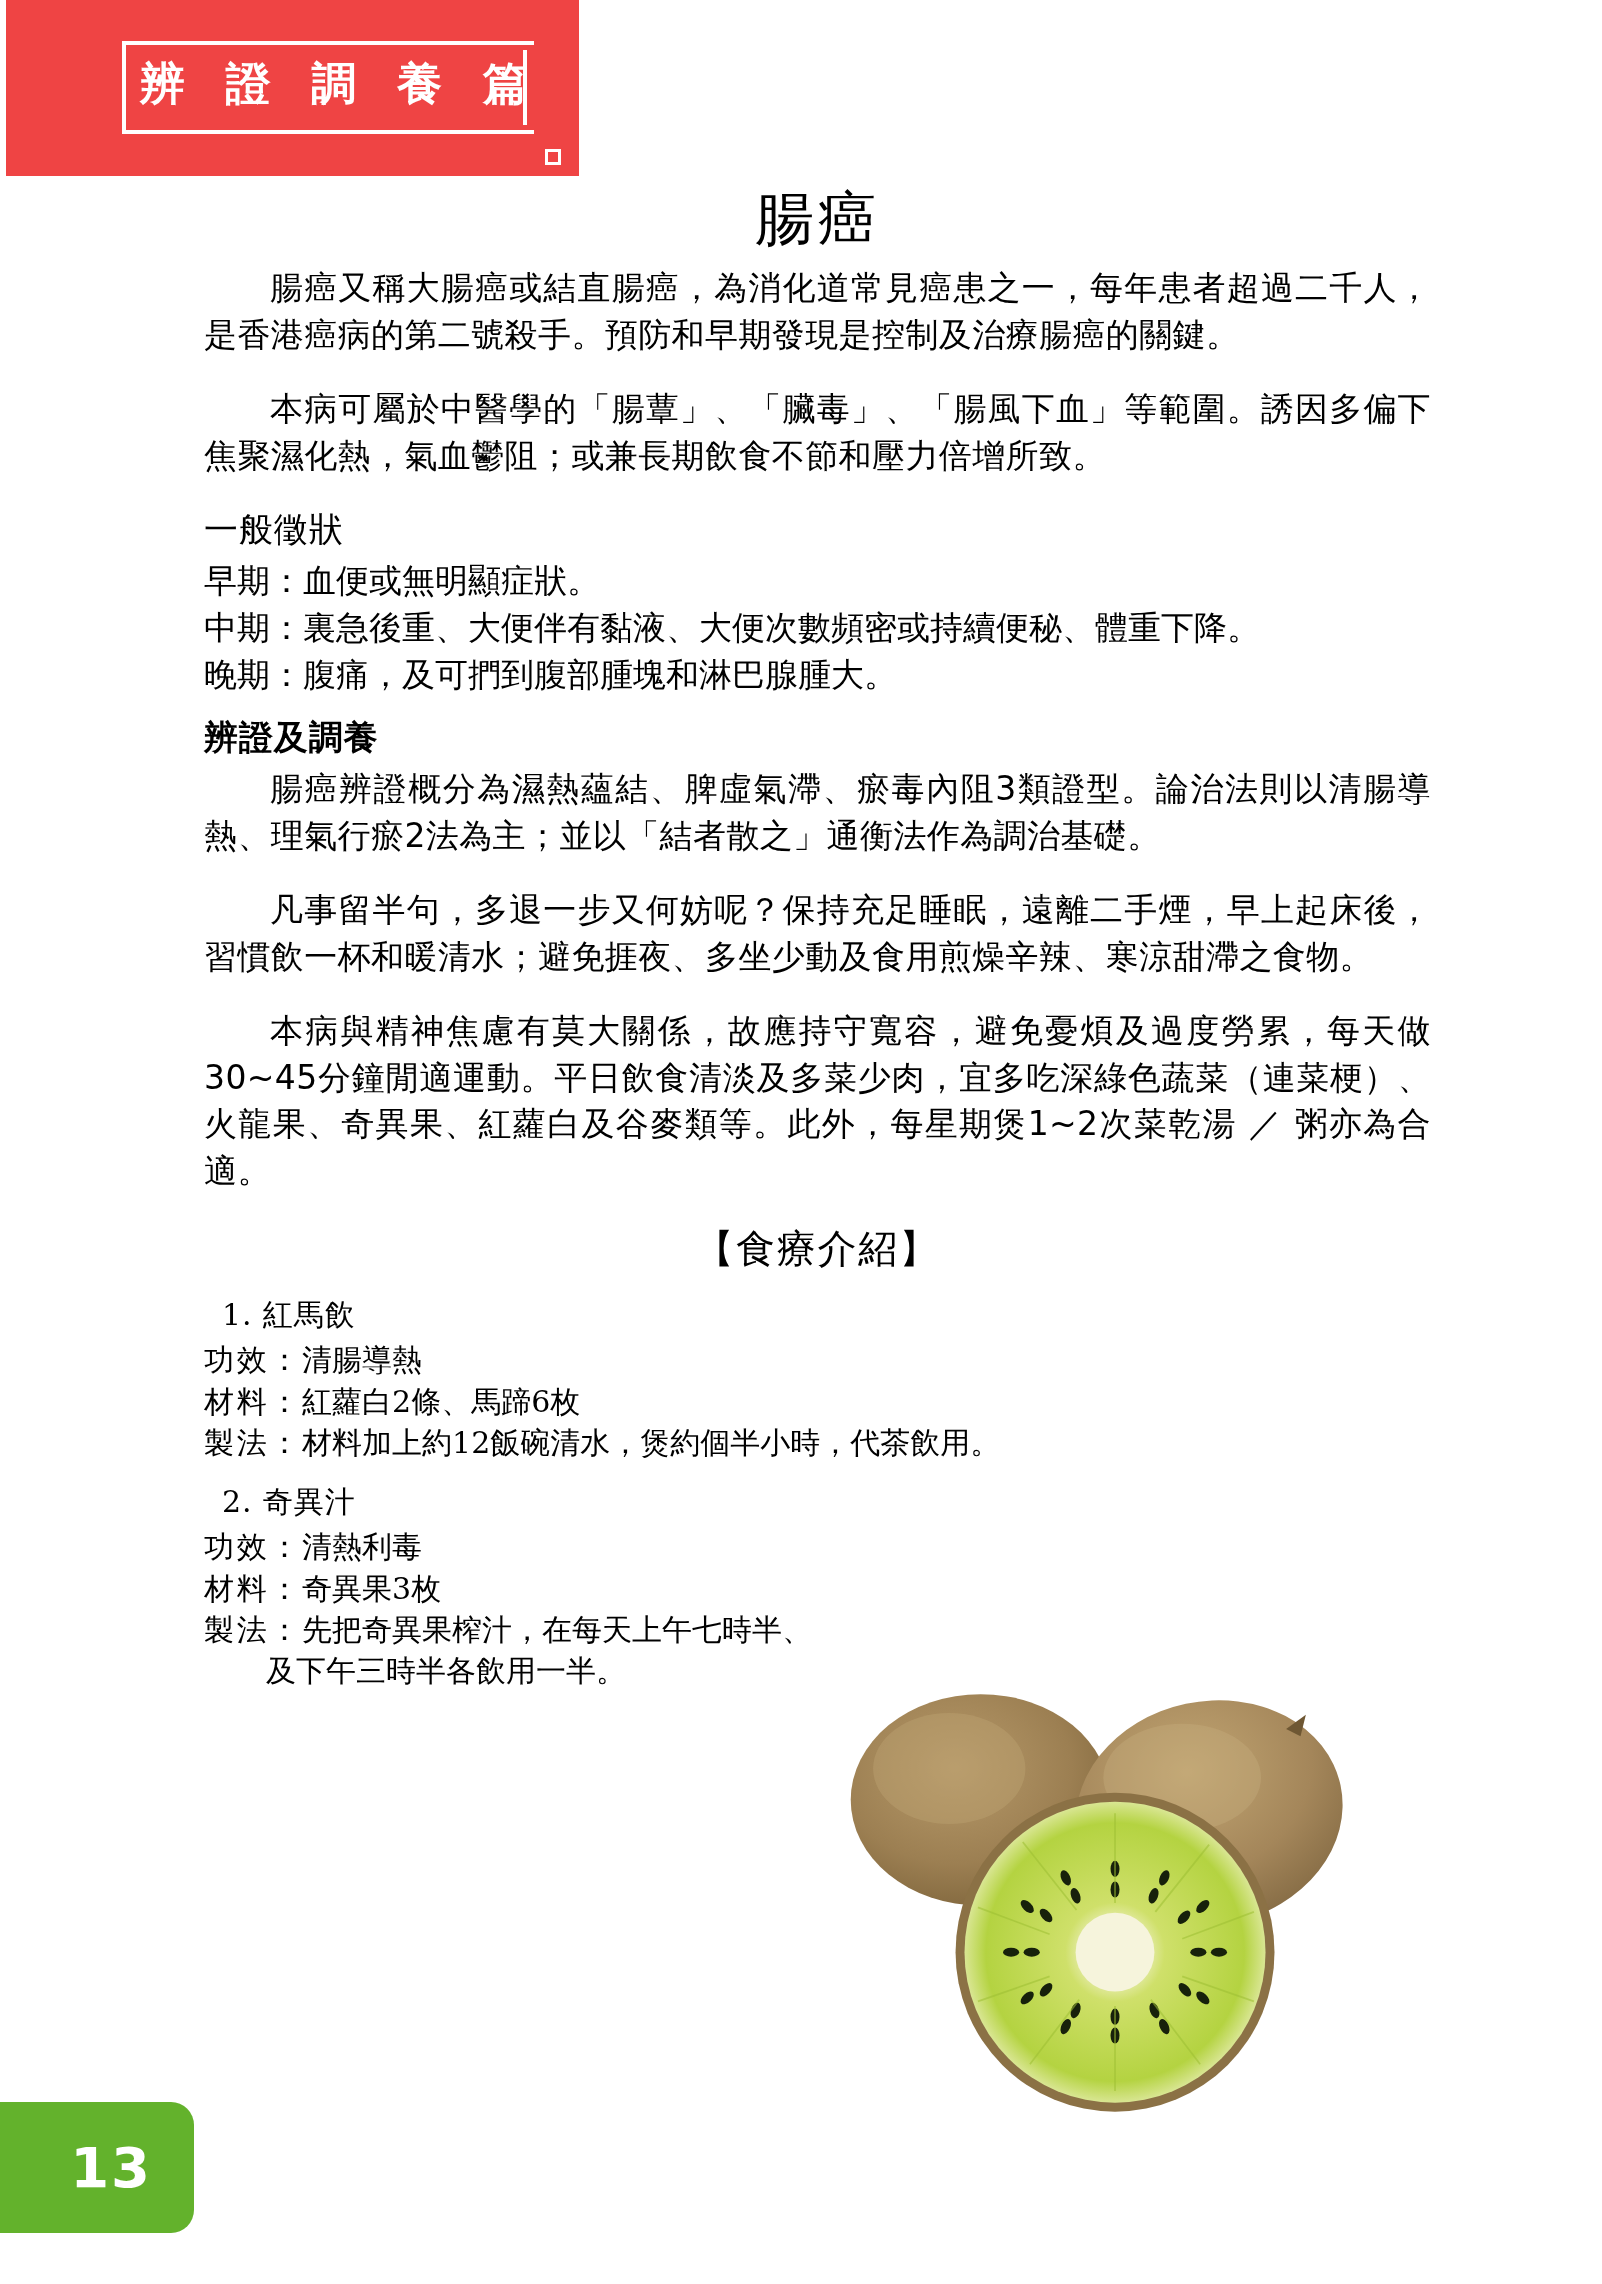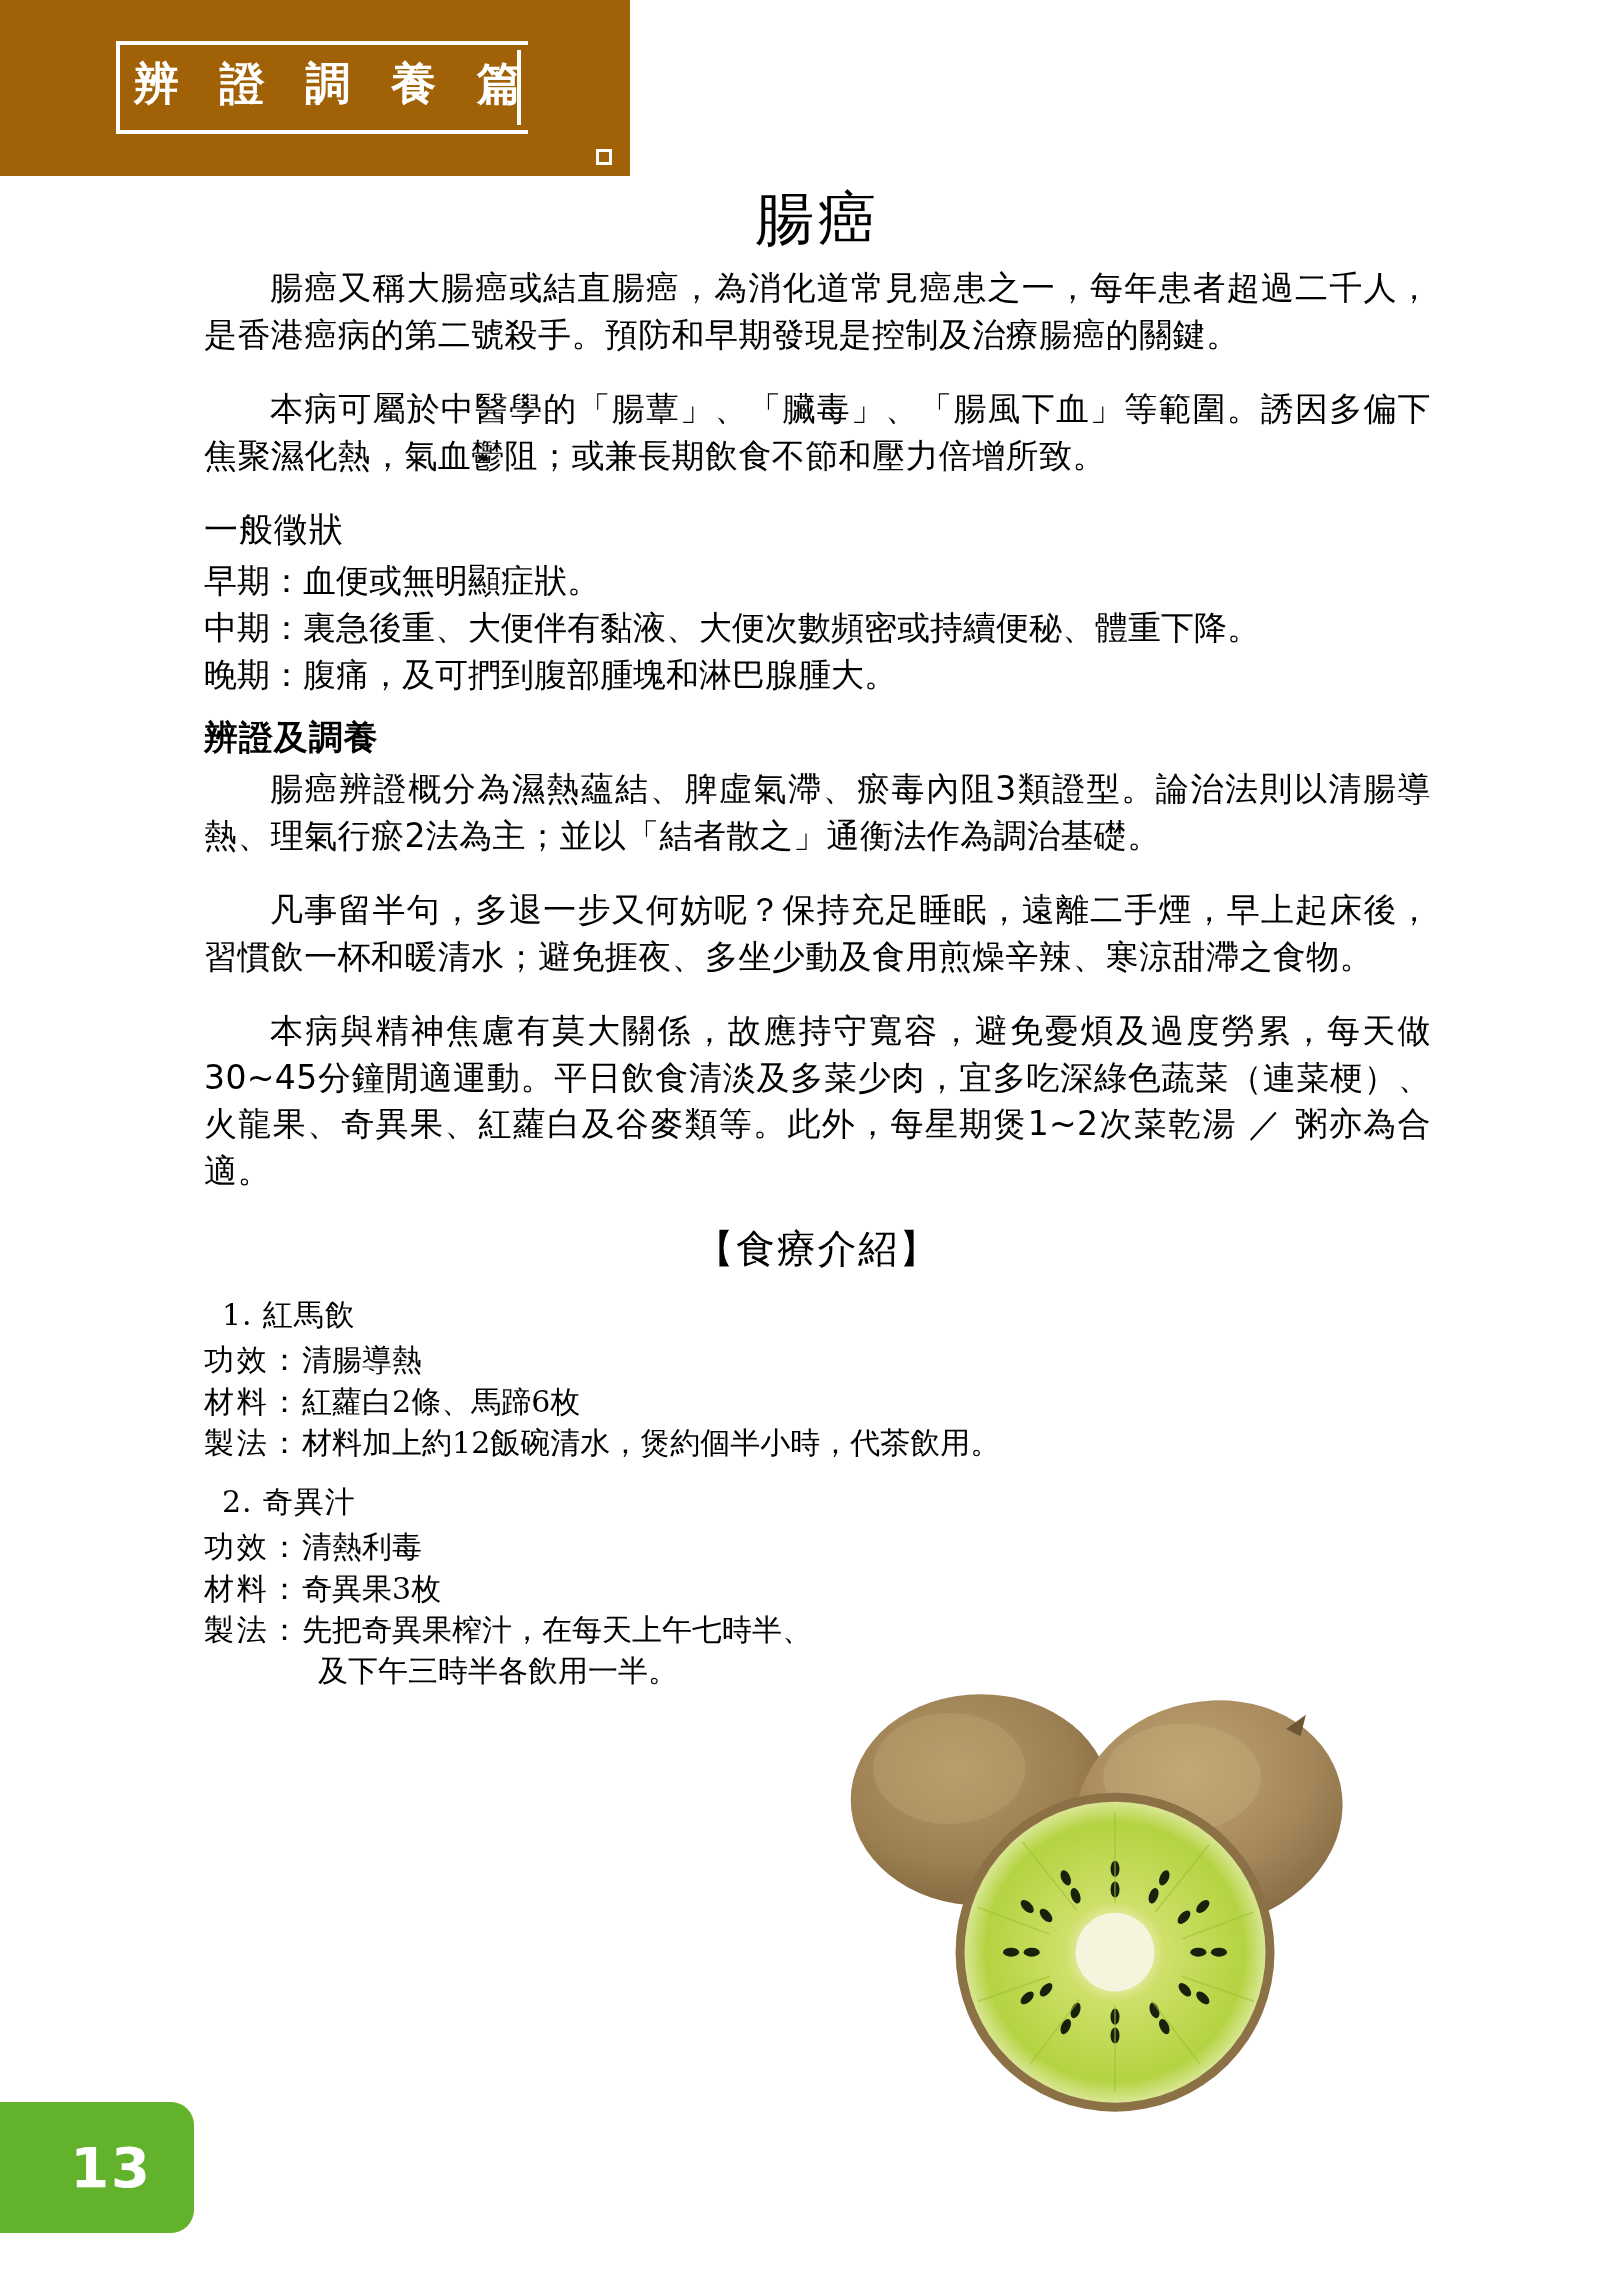--- a/index.html
+++ b/index.html
@@ -16,25 +16,25 @@
     position: relative;
     width: 1602px;
     height: 2285px;
     background: #ffffff;
     overflow: hidden;
   }
 
   
   .banner {
     position: absolute;
-    left: 0;
+    left: 6px;
     top: 0;
-    width: 630px;
+    width: 573px;
     height: 176px;
-    background: #a16207;
+    background: #ef4444;
   }
   .banner-inner {
     position: absolute;
     left: 116px;
     top: 41px;
     width: 412px;
     height: 93px;
     border-left: 4.5px solid #ffffff;
     border-top: 4.5px solid #ffffff;
     border-bottom: 4.5px solid #ffffff;
@@ -150,21 +150,21 @@
   }
   .recipe-key {
     flex: 0 0 auto;
     letter-spacing: 2.7px;
     white-space: nowrap;
   }
   .recipe-val {
     flex: 1 1 auto;
   }
   .recipe-cont {
-    margin-left: 114px;
+    margin-left: 62px;
   }
 
   
   .kiwi-figure {
     position: absolute;
     left: 788px;
     top: 1643px;
     width: 663px;
     height: 475px;
   }

